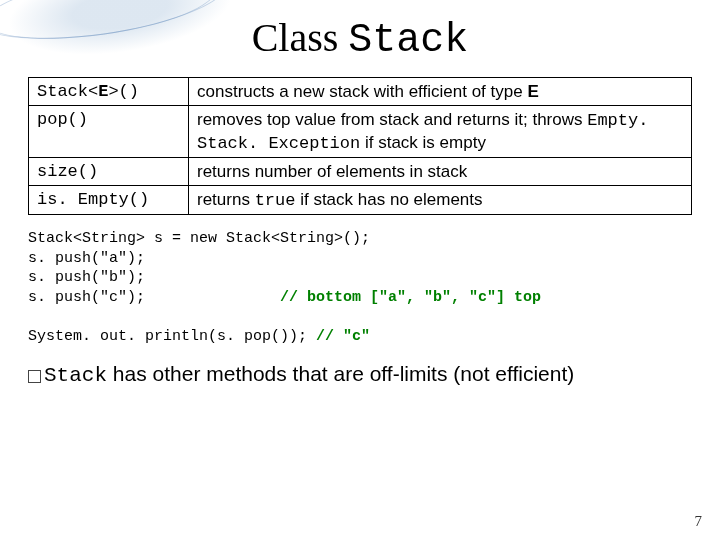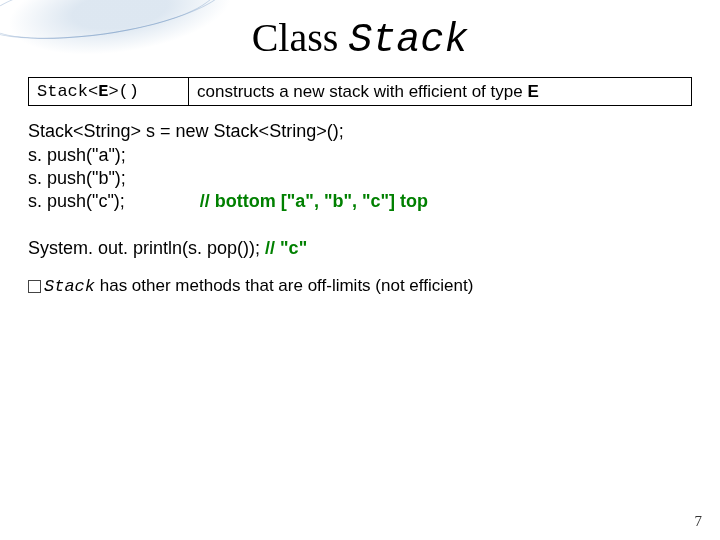--- a/index.html
+++ b/index.html
@@ -48,31 +48,31 @@
     border: 1.5px solid #000;
     padding: 3px 8px;
     vertical-align: top;
     line-height: 1.25;
   }
   .tbl td.m {
     font-family: "Courier New", monospace;
     white-space: nowrap;
     width: 160px;
   }
-  .mono { font-family: "Courier New", monospace; font-style: italic; }
+  .mono { font-family: "Courier New", monospace; }
   .codeblock {
-    font-family: Liberation Sans, sans-serif;
-    font-size: 18px;
+    font-family: Liberation Mono, monospace;
+    font-size: 15px;
     margin: 14px 28px 4px 28px;
     line-height: 1.3;
     white-space: pre;
   }
   .codeblock .cmt { color: #008000; font-weight: bold; }
   .note {
-    font-size: 17px;
+    font-size: 21px;
     margin: 14px 28px 0 28px;
     line-height: 1.3;
   }
   .note .box { display: inline-block; width: 13px; height: 13px; border: 1.5px solid #444; vertical-align: -2px; margin-right: 3px; }
   .pagenum {
     position: absolute;
     bottom: 10px;
     right: 18px;
     font-size: 15px;
     font-family: Georgia, serif;
@@ -88,20 +88,32 @@
 <h1 class="title">
   <span class="serif">Class </span><span class="mono">Stack</span>
 </h1>
 
 <table class="tbl">
   <tbody>
       <tr>
     <td class="m c1"><span>Stack&lt;</span><b>E</b><span>&gt;()</span></td>
     <td><span>constructs a new stack with efficient of type </span><b>E</b><span></span></td>
   </tr>
+  <tr>
+    <td class="m c1"><span>pop()</span></td>
+    <td><span>removes top value from stack and returns it; throws </span><span class="mono">Empty. Stack. Exception</span><span> if stack is empty</span></td>
+  </tr>
+  <tr>
+    <td class="m c1"><span>size()</span></td>
+    <td><span>returns number of elements in stack</span></td>
+  </tr>
+  <tr>
+    <td class="m c1"><span>is. Empty()</span></td>
+    <td><span>returns </span><span class="mono">true</span><span> if stack has no elements</span></td>
+  </tr>
 </tbody>
   </table>
 
 <div class="codeblock"><span>Stack&lt;String&gt; s = new Stack&lt;String&gt;();</span>
 <span>s. push("a");</span>
 <span>s. push("b");</span>
 <span>s. push("c");               </span><span class="cmt">// bottom ["a", "b", "c"] top</span>
 
 <span>System. out. println(s. pop()); </span><span class="cmt">// "c"</span></div>
 

